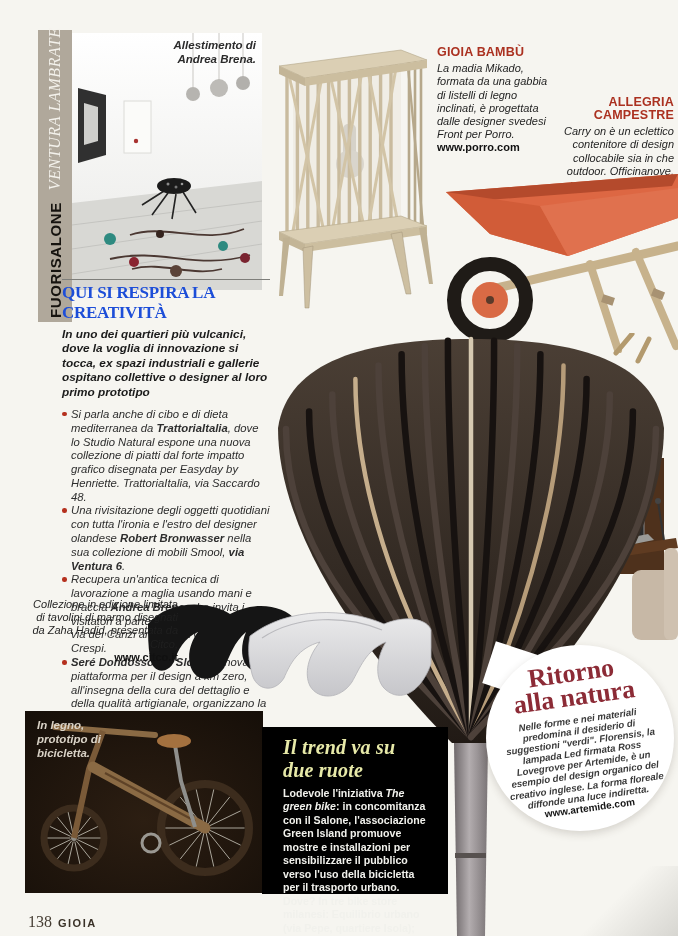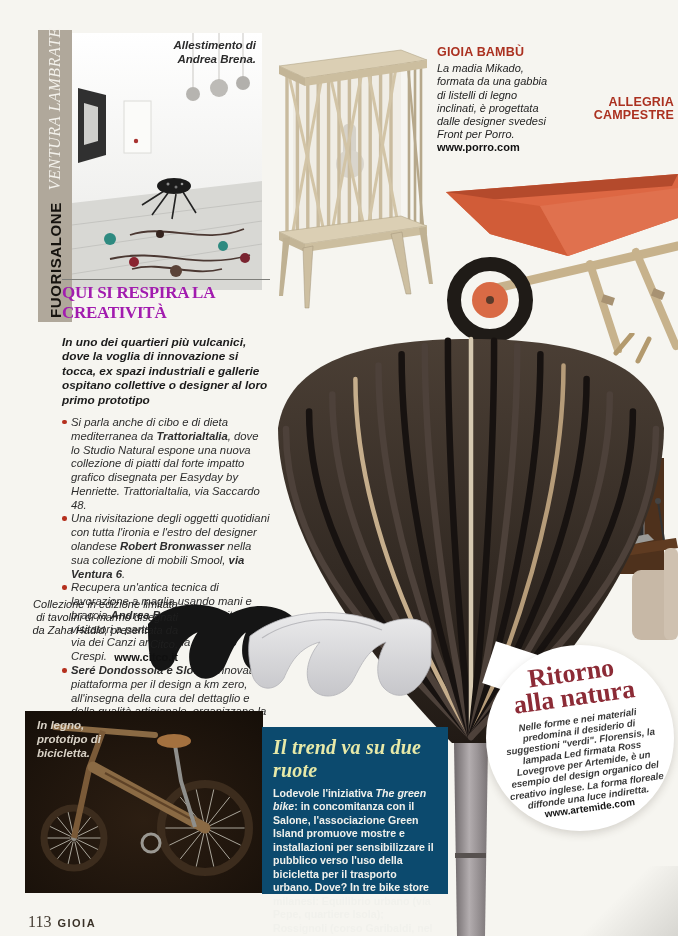--- a/index.html
+++ b/index.html
@@ -28,33 +28,33 @@
   .allegria{left:548px;top:96px;width:126px;text-align:right;}
   .marmo{left:30px;top:598px;width:148px;text-align:right;}
   
   .wheelbarrow{position:absolute;left:440px;top:158px;width:238px;height:195px;}
   .desk-sofa{position:absolute;left:606px;top:452px;width:72px;height:188px;}
   .lamp{position:absolute;left:270px;top:333px;width:402px;height:603px;}
   .marble{position:absolute;left:138px;top:590px;width:295px;height:122px;}
   
   .article{position:absolute;left:62px;top:279px;width:208px;border-top:1px solid #7e7e7a;padding-top:3px;}
   .article-title{font-family:"Liberation Serif",serif;font-weight:bold;font-size:17px;letter-spacing:-.3px;
-        color:#a21caf;margin:0 0 12px;}
+        color:#1d4ed8;margin:0 0 4px;}
   .article-intro{font-size:11.8px;font-style:italic;font-weight:bold;line-height:1.22;color:#1b1b1b;margin:0 0 9px;}
   .bullet{position:relative;padding-left:9px;font-size:11.3px;font-style:italic;line-height:1.22;
         color:#2d2d2d;margin:0;}
   .dot{position:absolute;left:0;top:4px;width:4.5px;height:4.5px;border-radius:50%;background:#b5301e;}
   .b{font-weight:bold;}
   
   .bike{position:absolute;left:25px;top:711px;width:238px;height:224px;overflow:hidden;}
   .bike-caption{position:absolute;left:12px;top:8px;width:95px;font-style:italic;font-weight:bold;
         font-size:11.5px;line-height:1.2;color:#d9d2c6;}
   
-  .trend{position:absolute;left:262px;top:727px;width:186px;height:167px;background:#0c4a6e;
-        box-sizing:border-box;padding:9px 11px;}
+  .trend{position:absolute;left:262px;top:727px;width:186px;height:167px;background:#000000;
+        box-sizing:border-box;padding:9px 21px;}
   .trend-title{font-family:"Liberation Serif",serif;font-style:italic;font-size:20px;letter-spacing:.2px;
         color:#e7e9a8;margin:0 0 5px;}
   .trend-body{font-size:10.6px;font-weight:bold;line-height:1.27;color:#f1f1ec;margin:0;}
   .it{font-style:italic;}
   
   .ritorno{position:absolute;left:486px;top:645px;width:188px;height:186px;}
   .ritorno-tail{position:absolute;left:2px;top:2px;width:44px;height:44px;background:#fff;
         transform:rotate(18deg);}
   .ritorno-circle{position:absolute;inset:0;background:#fff;border-radius:50%;
         box-shadow:0 3px 8px rgba(60,50,40,.18);}
@@ -168,20 +168,22 @@
   </div>
 
   <div class="blk come-bambu">
     <h3 class="blk-title">GIOIA BAMBÙ</h3>
     <p class="blk-body"><span>La madia Mikado, formata da una gabbia di listelli di legno inclinati, è progettata dalle designer svedesi Front per Porro.</span><br>
       <span class="blk-link">www.porro.com</span></p>
   </div>
 
   <div class="blk allegria">
     <h3 class="blk-title"><span>ALLEGRIA</span><br><span>CAMPESTRE</span></h3>
+    <p class="blk-body"><span>Carry on è un eclettico contenitore di design collocabile sia in che outdoor. Officinanove.</span><br>
+      <span class="blk-link">www.officinanove.it</span></p>
   </div>
 
   <div class="wheelbarrow">
     <svg width="238" height="195" viewBox="0 0 238 195">
       <g stroke="#c7b28c" stroke-linecap="round">
         <path d="M48,132 L238,88" stroke-width="9" fill="none"></path>
         <path d="M150,106 L178,192" stroke-width="8" fill="none"></path>
         <path d="M196,94 L236,188" stroke-width="8" fill="none"></path>
       </g>
       <rect x="162" y="138" width="12" height="8" fill="#a89272" transform="rotate(18 168 142)"></rect>
@@ -353,18 +355,18 @@
     </svg>
     <div class="bike-caption">In legno, prototipo di bicicletta.</div>
   </div>
 
   <div class="trend">
     <h2 class="trend-title">Il trend va su due ruote</h2>
     <p class="trend-body"><span>Lodevole l'iniziativa </span><span class="it">The green bike</span><span>: in concomitanza con il Salone, l'associazione Green Island promuove mostre e installazioni per sensibilizzare il pubblico verso l'uso della bicicletta per il trasporto urbano. Dove? In tre bike store milanesi: Equilibrio urbano (via Pepe, quartiere Isola); Rossignoli (corso Garibaldi, nel cuore della città); Olmo la biciclissima (piazza Vetra, quartiere Ticinese).</span></p>
   </div>
 
   <div class="footer">
-    <span class="page-number">113</span>
+    <span class="page-number">138</span>
     <span class="magazine-name">GIOIA</span>
   </div>
 
   <div class="curl"></div>
 </div>
 
 </body></html>

